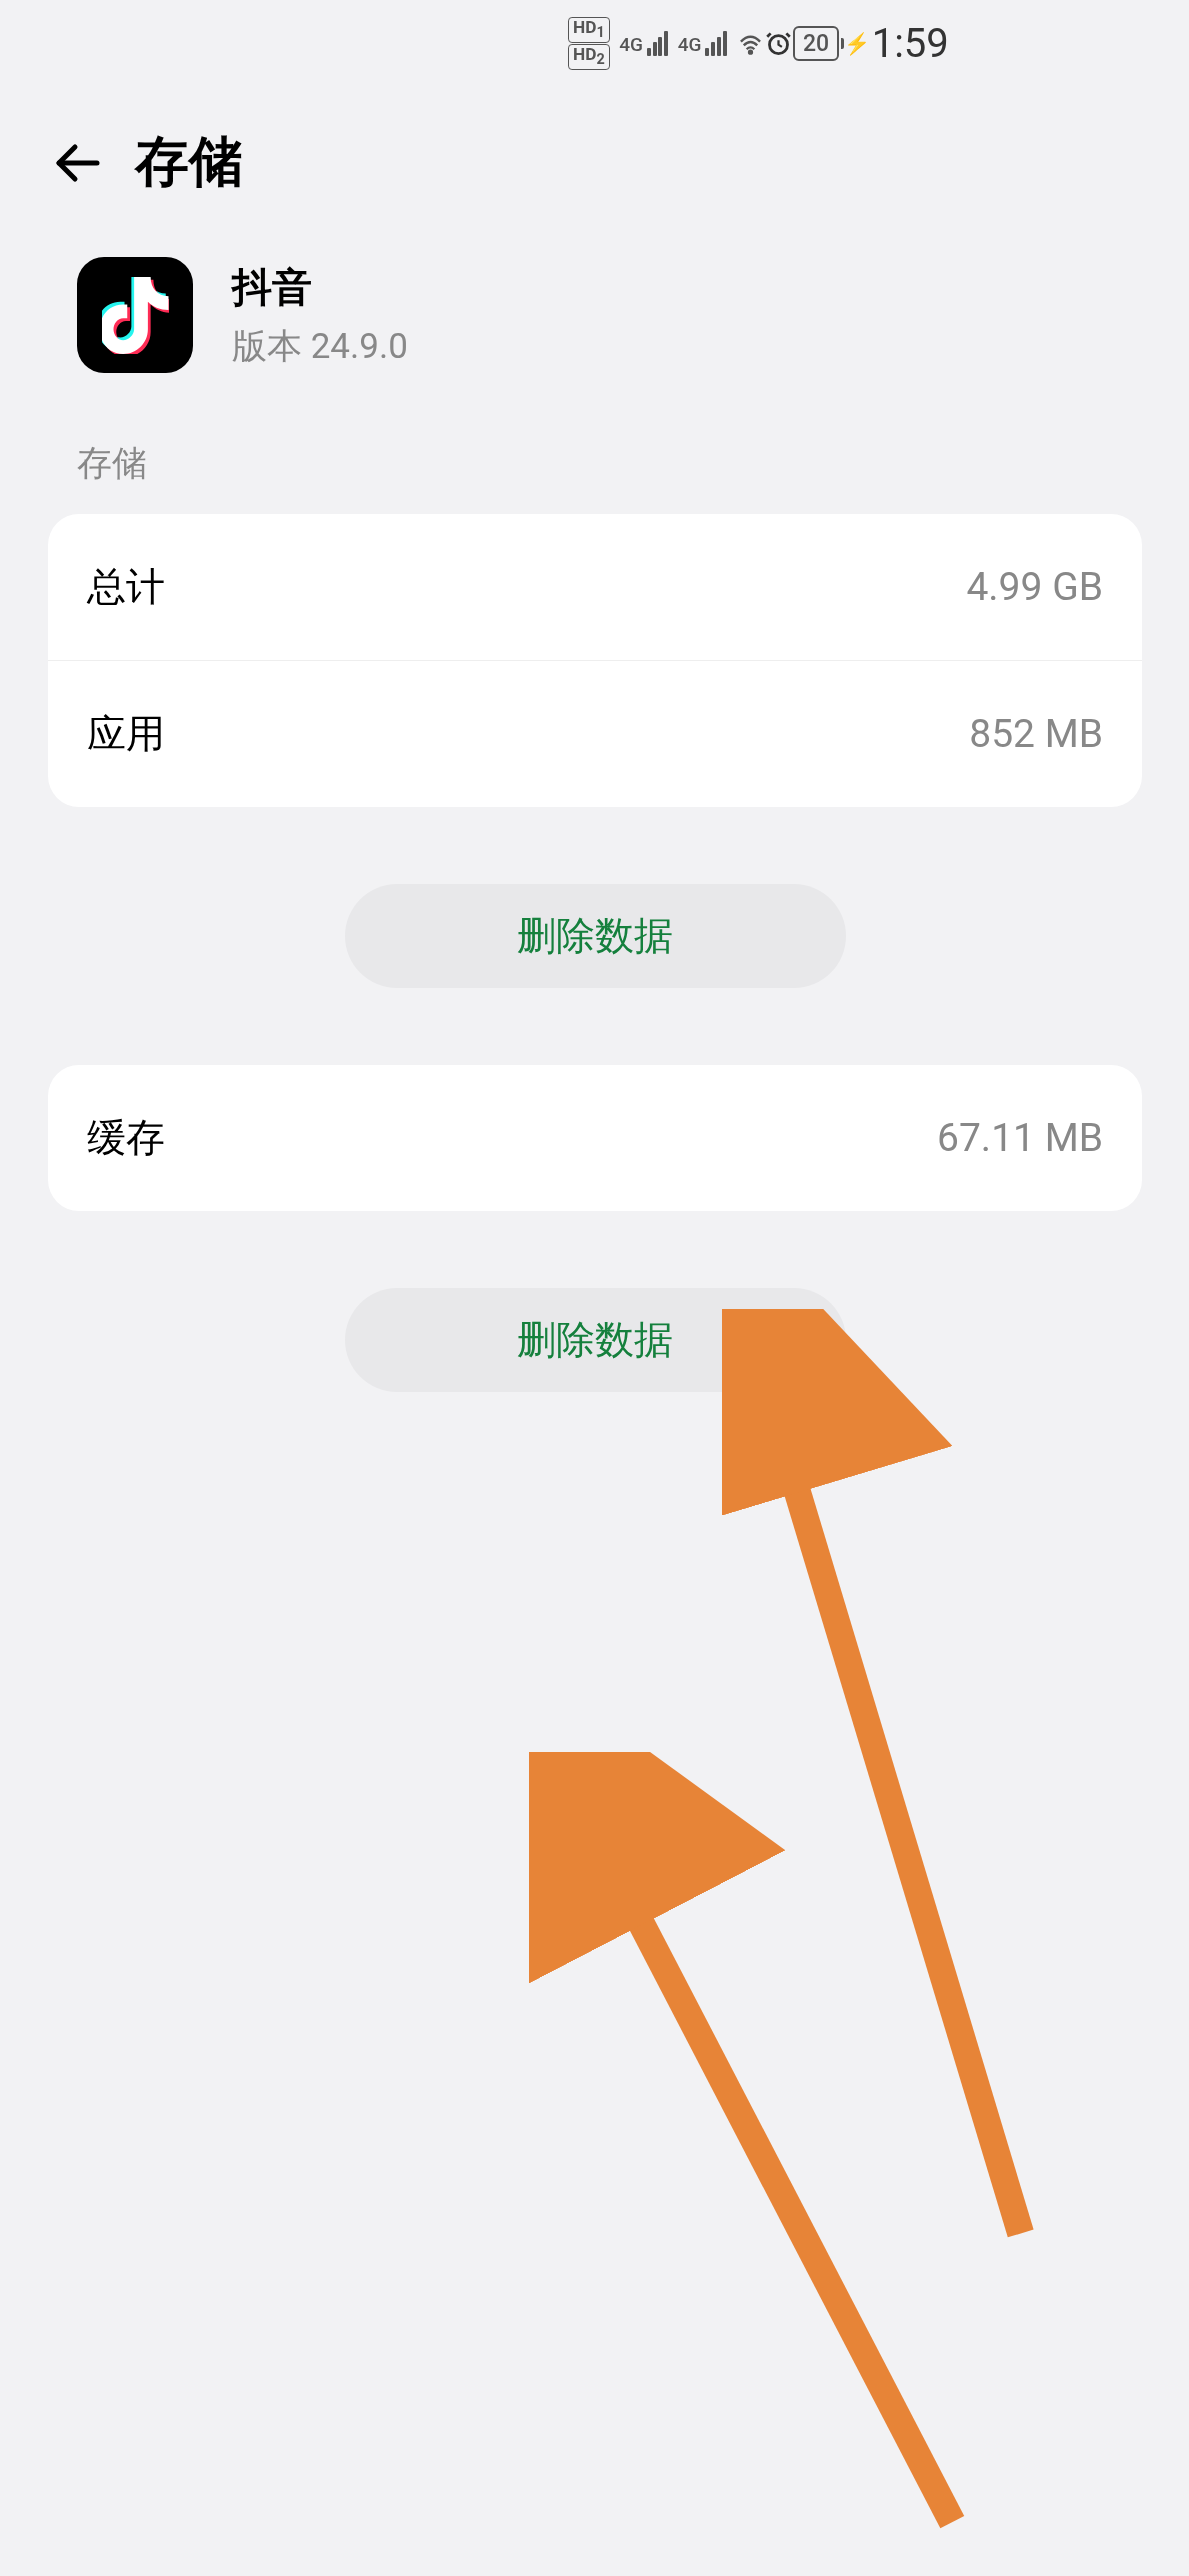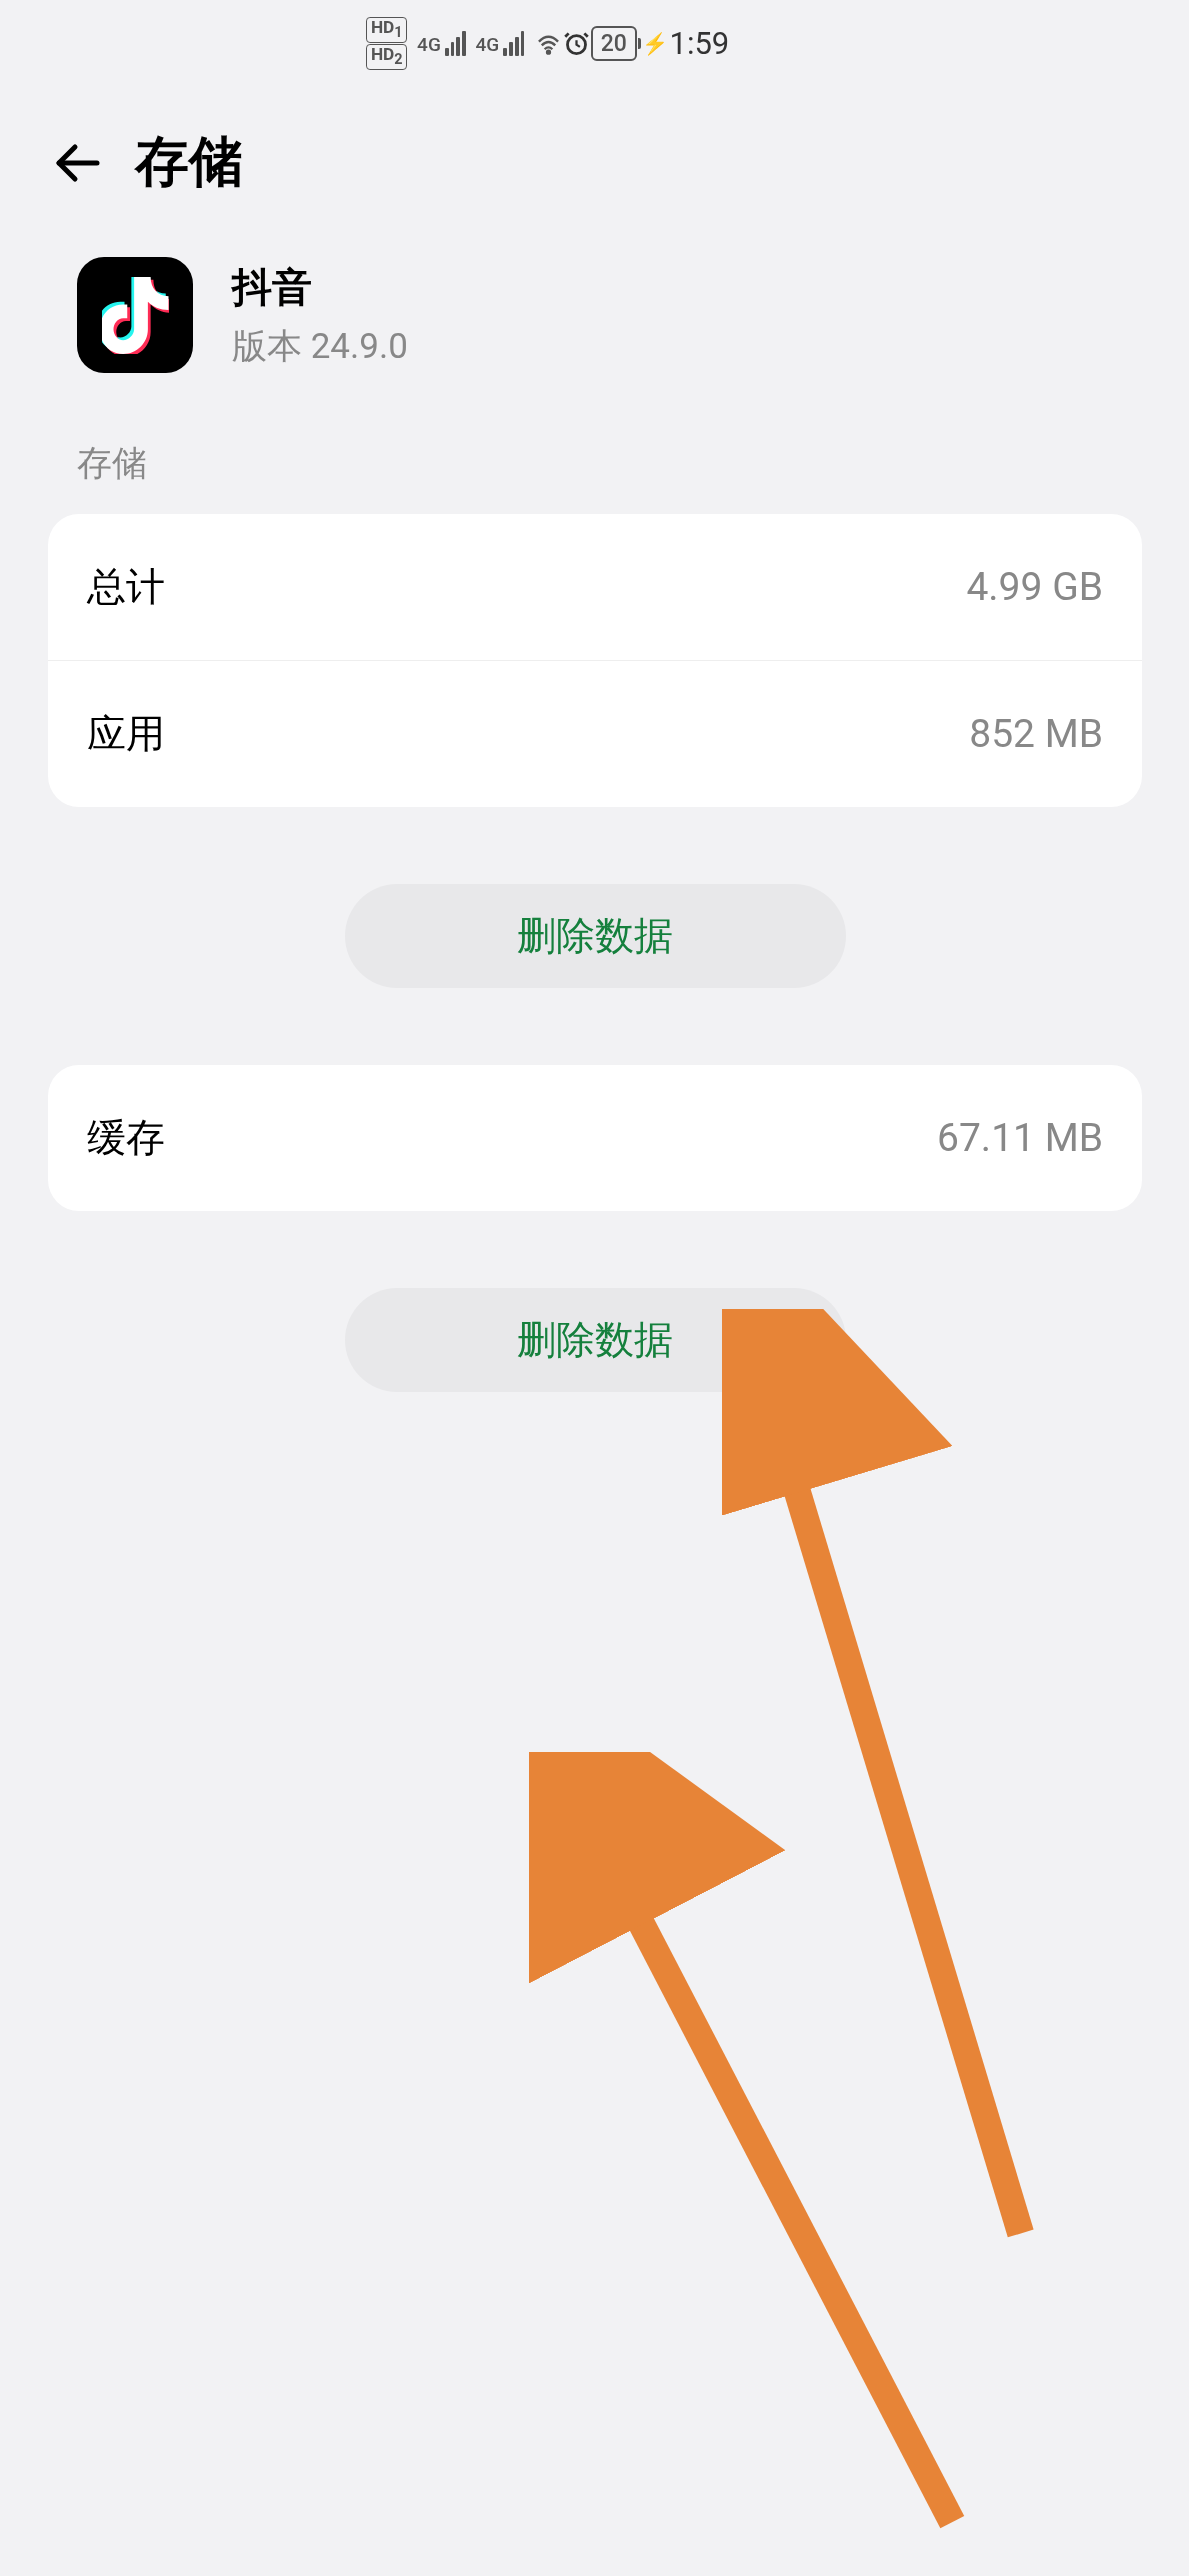--- a/index.html
+++ b/index.html
@@ -13,21 +13,21 @@
       width: 1190px;
       height: 2576px;
       background: #f2f2f4;
       position: relative;
       overflow: hidden;
     }
     
     .status-bar {
       height: 87px;
       display: flex;
-      justify-content: flex-start;
+      justify-content: center;
       align-items: center;
       padding: 0 39px;
       font-size: 27px;
       color: #333;
     }
     
     .status-left {
       display: flex;
       align-items: center;
       gap: 9.6px;
@@ -116,21 +116,21 @@
       background: #555;
       border-radius: 0 1.9px 1.9px 0;
     }
     
     .bolt {
       font-size: 21px;
       color: #555;
     }
     
     .time {
-      font-size: 31px;
+      font-size: 40px;
       color: #333;
       font-weight: 400;
     }
     
     .header {
       display: flex;
       align-items: center;
       padding: 39px 48px 58px;
       gap: 29px;
     }

